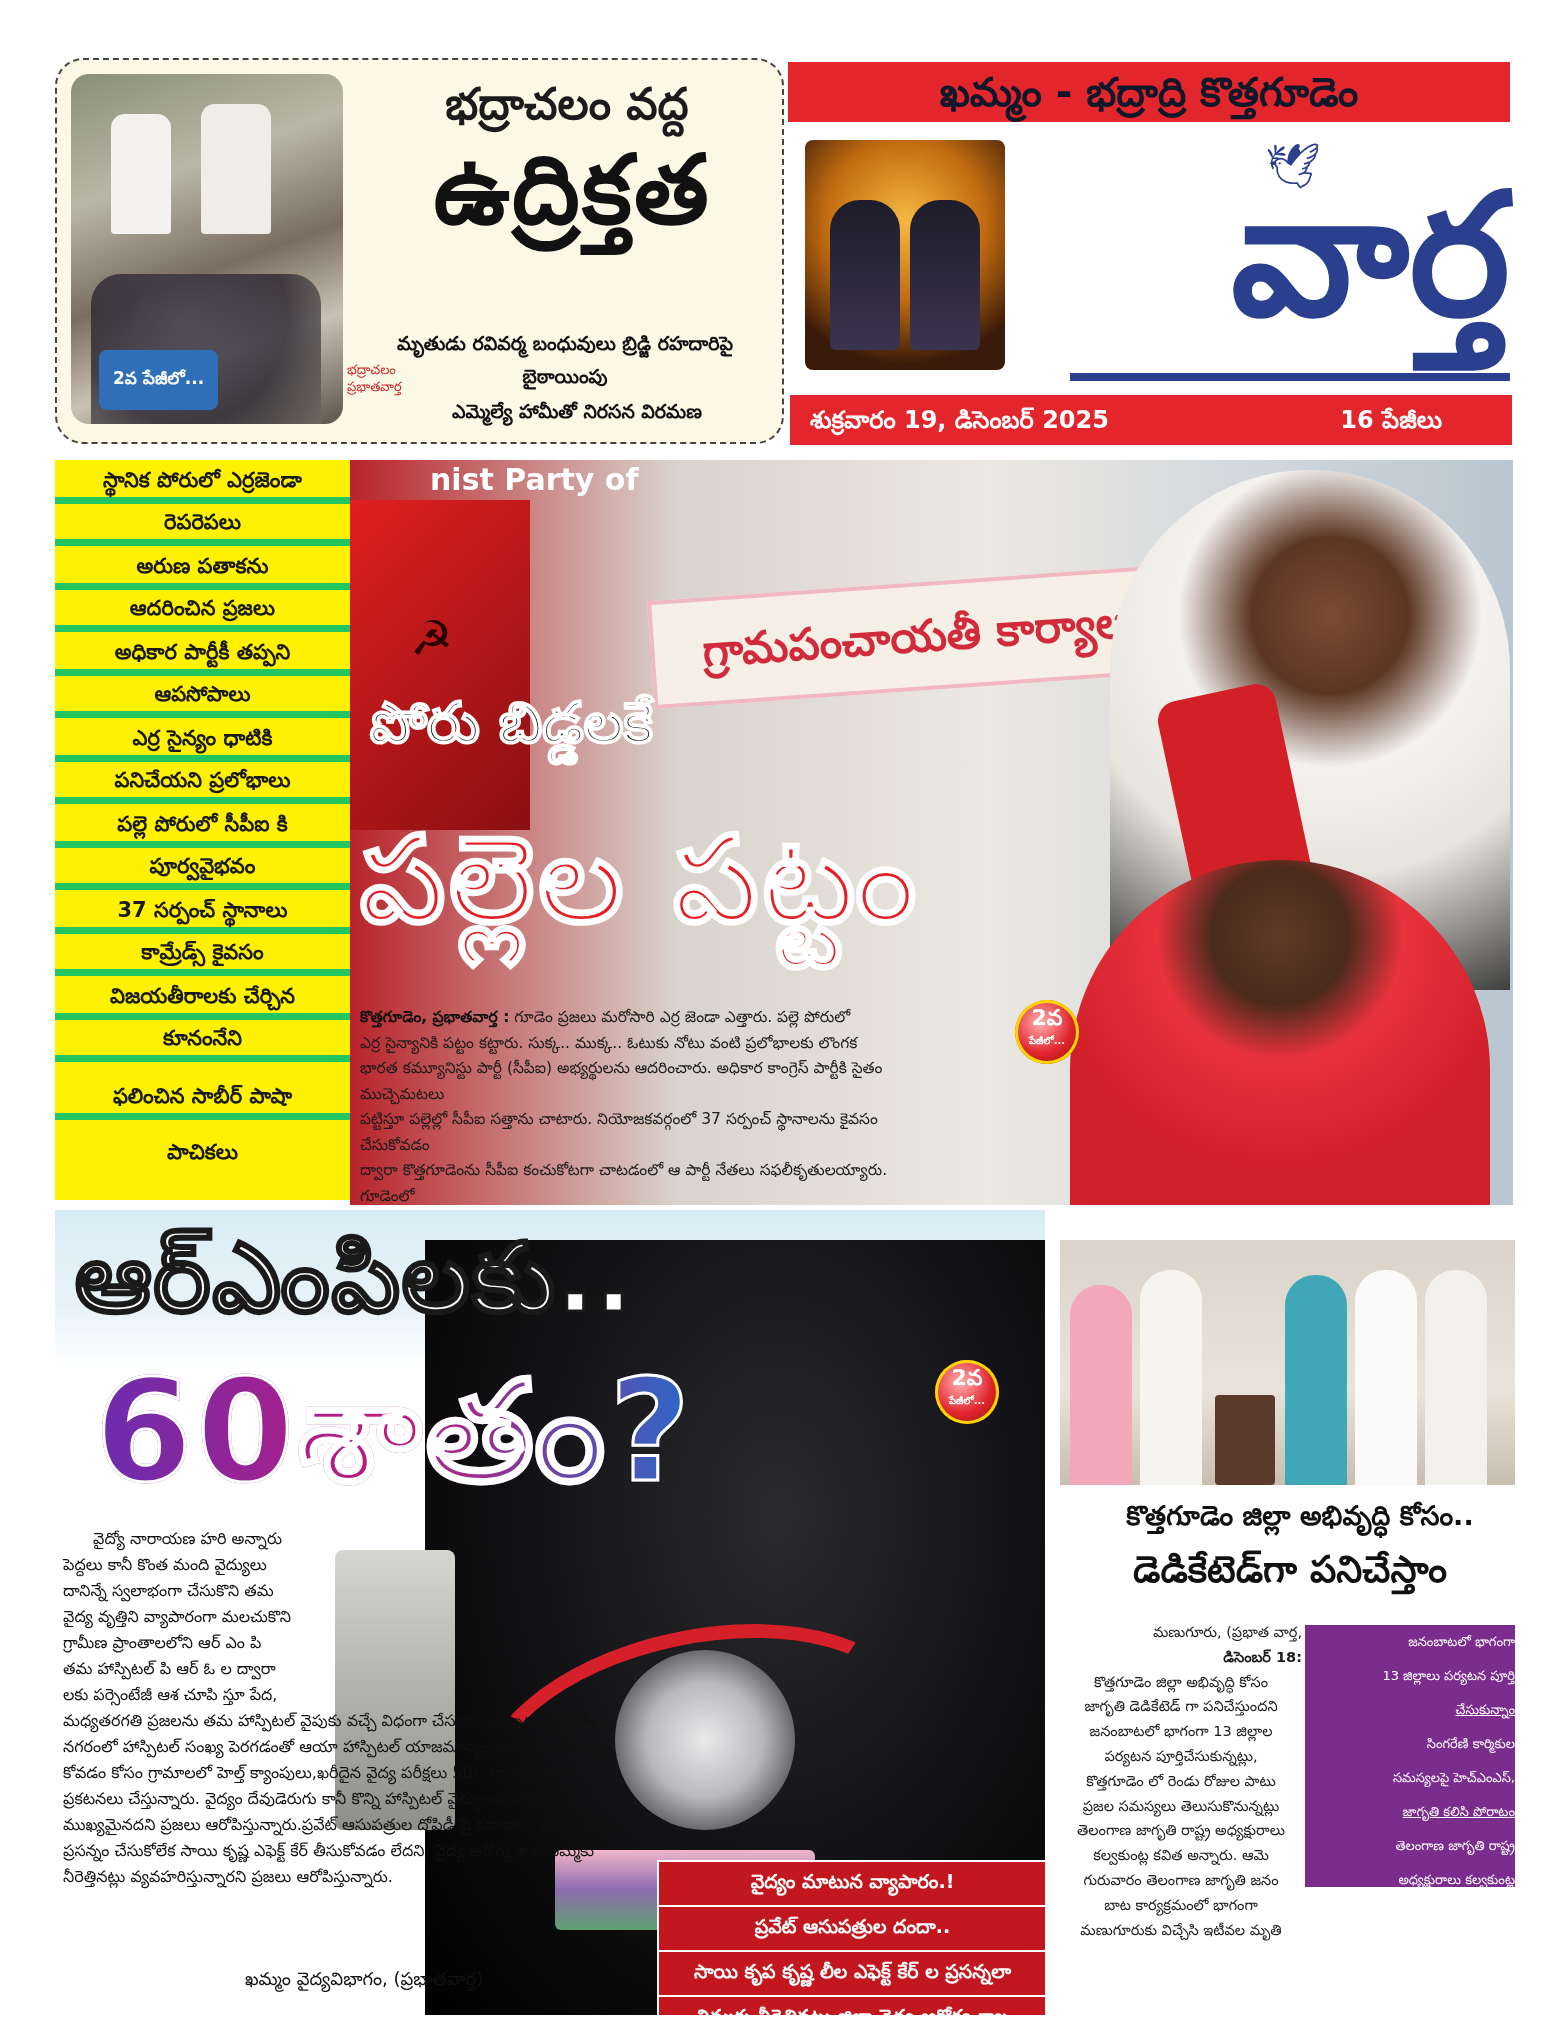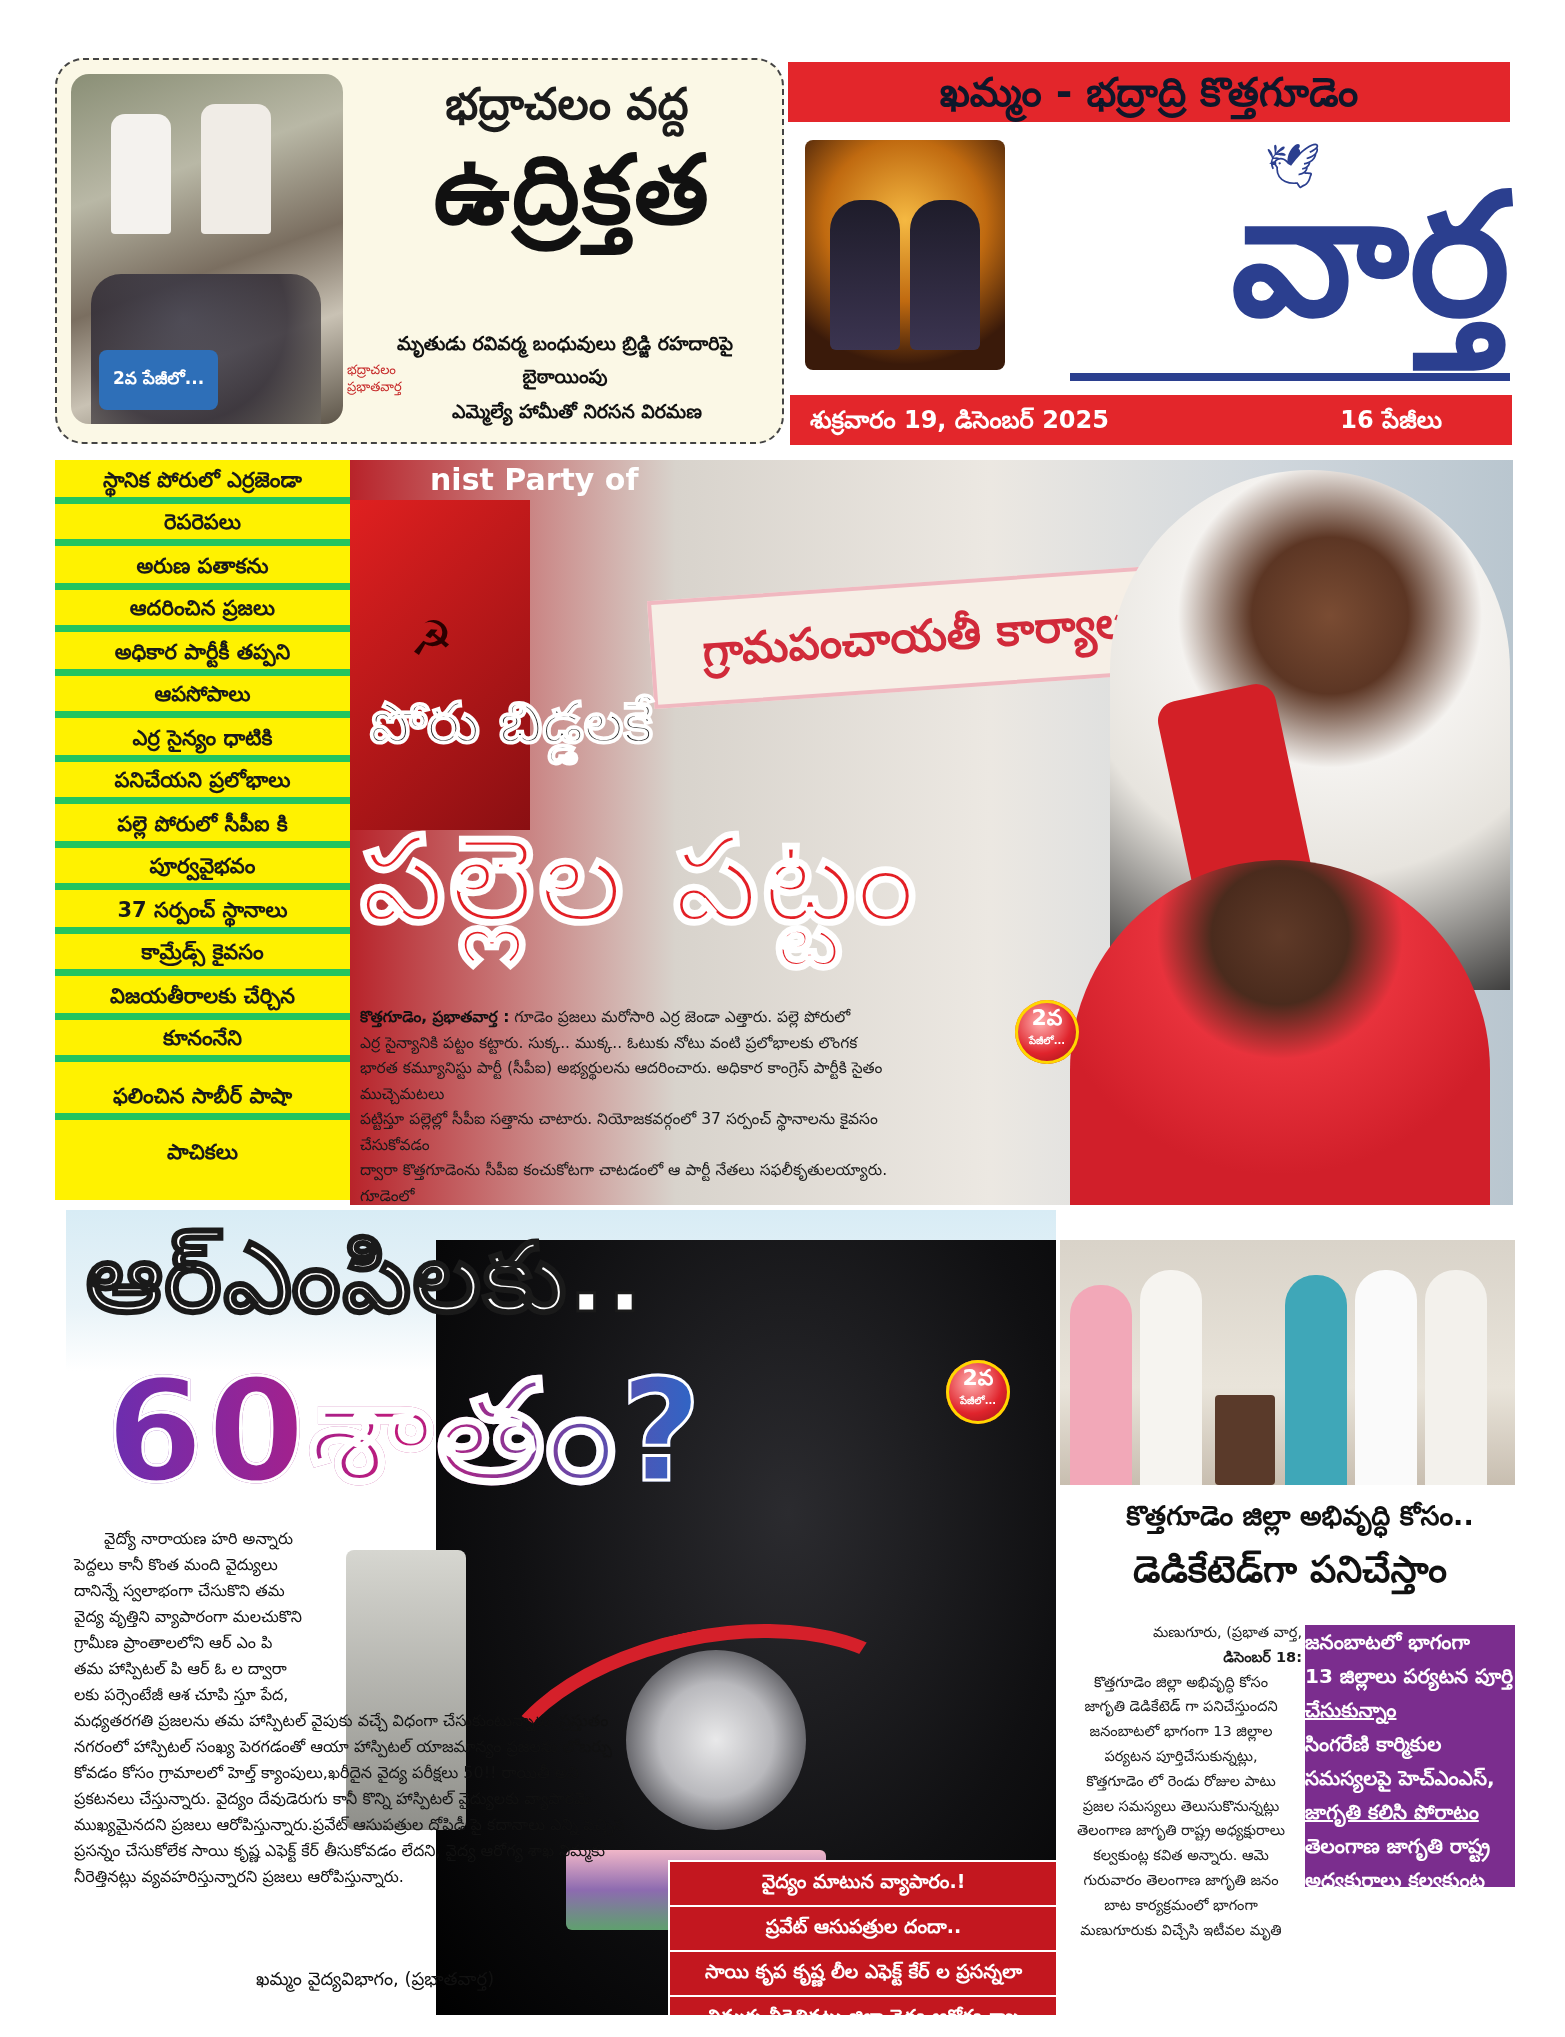--- a/index.html
+++ b/index.html
@@ -54,21 +54,21 @@
   .person1 .scarf { position:absolute; left:70px; top:220px; width:120px; height:260px; background:#d32027; transform:rotate(-12deg); border-radius:20px; }
   .person2 { position:absolute; left:720px; top:400px; width:420px; height:345px; border-radius:210px 210px 0 0;
              background:radial-gradient(circle at 50% 22%,#5f3a28 0%,#4a2b1d 20%,#e8323c 36%,#d11f2a 70%); }
   .lead-body { position:absolute; left:10px; top:545px; width:560px; font-size:15.5px; line-height:25.5px; color:#1a1a1a; }
   .lead-body b { color:#111; }
   .badge-2va { position:absolute; width:64px; height:64px; border-radius:50%; background:radial-gradient(circle at 40% 35%,#ffb0b0,#e0242c 55%,#8e0f13);
                color:#fff; font-weight:900; text-align:center; font-size:22px; line-height:36px; box-shadow:0 0 0 3px #ffd700 inset; }
   .badge-2va small { display:block; font-size:10px; line-height:10px; font-weight:bold; }
 
   
-  .rmp { left:66px; top:1210px; width:990px; height:805px; overflow:hidden;
+  .rmp { left:55px; top:1210px; width:990px; height:805px; overflow:hidden;
          background:linear-gradient(180deg,#d8ecf5 0%,#e8f3f8 12%,#ffffff 20%,#ffffff 100%); }
   .rmp-dark { position:absolute; left:370px; top:30px; width:640px; height:780px;
               background:radial-gradient(ellipse at 55% 35%,#2b2b2f 0%,#101012 55%,#000 100%); }
   .rmp-h1 { position:absolute; left:20px; top:12px; font-size:96px; font-weight:900; color:#fff; -webkit-text-stroke:3px #1a1a1a; letter-spacing:2px; }
   .rmp-h2 { position:absolute; left:40px; top:140px; font-size:140px; font-weight:900;
             background:linear-gradient(90deg,#6a2eb0,#c21a7a,#2a68c8); -webkit-background-clip:text; background-clip:text; color:transparent;
             -webkit-text-stroke:3px #fff; letter-spacing:4px; }
   .pills { position:absolute; left:280px; top:340px; width:120px; height:280px; background:linear-gradient(#d6d6d0,#8f8f8a); border-radius:8px; }
   .stetho { position:absolute; left:560px; top:440px; width:180px; height:180px; border-radius:50%;
             background:radial-gradient(circle,#e9e9ea 0%,#b9b9bd 45%,#6b6b70 70%,#222 100%); }
@@ -84,21 +84,21 @@
   
   .kav-photo { left:1060px; top:1240px; width:455px; height:245px; overflow:hidden;
                background:linear-gradient(180deg,#d9d3c9 0%,#e9e4da 60%,#c8beb0 100%); }
   .kav-photo .fig { position:absolute; bottom:0; width:62px; border-radius:30px 30px 0 0; }
   .kav-kicker { left:1080px; top:1500px; width:440px; font-size:27px; font-weight:bold; color:#111; text-align:center; }
   .kav-headline { left:1060px; top:1548px; width:460px; font-size:37px; font-weight:900; color:#111; text-align:center; }
   .kav-body { left:1060px; top:1620px; width:242px; font-size:14.5px; line-height:24.8px; color:#1a1a1a; }
   .kav-body .r { text-align:right; }
   .kav-body .c { text-align:center; }
   .kav-box { left:1305px; top:1625px; width:210px; height:262px; background:#7b2d8e; color:#fff; }
-  .kav-box div { font-size:20px; font-weight:bold; text-align:left; line-height:34px; }
+  .kav-box div { font-size:13px; font-weight:normal; text-align:right; line-height:34px; }
   .kav-box .u { text-decoration:underline; }
 </style>
 </head>
 <body>
 
 <div class="abs teaser">
   <div class="abs teaser-photo">
     <div class="p1"></div>
       <div class="p2"></div>
       <div class="p3"></div>

